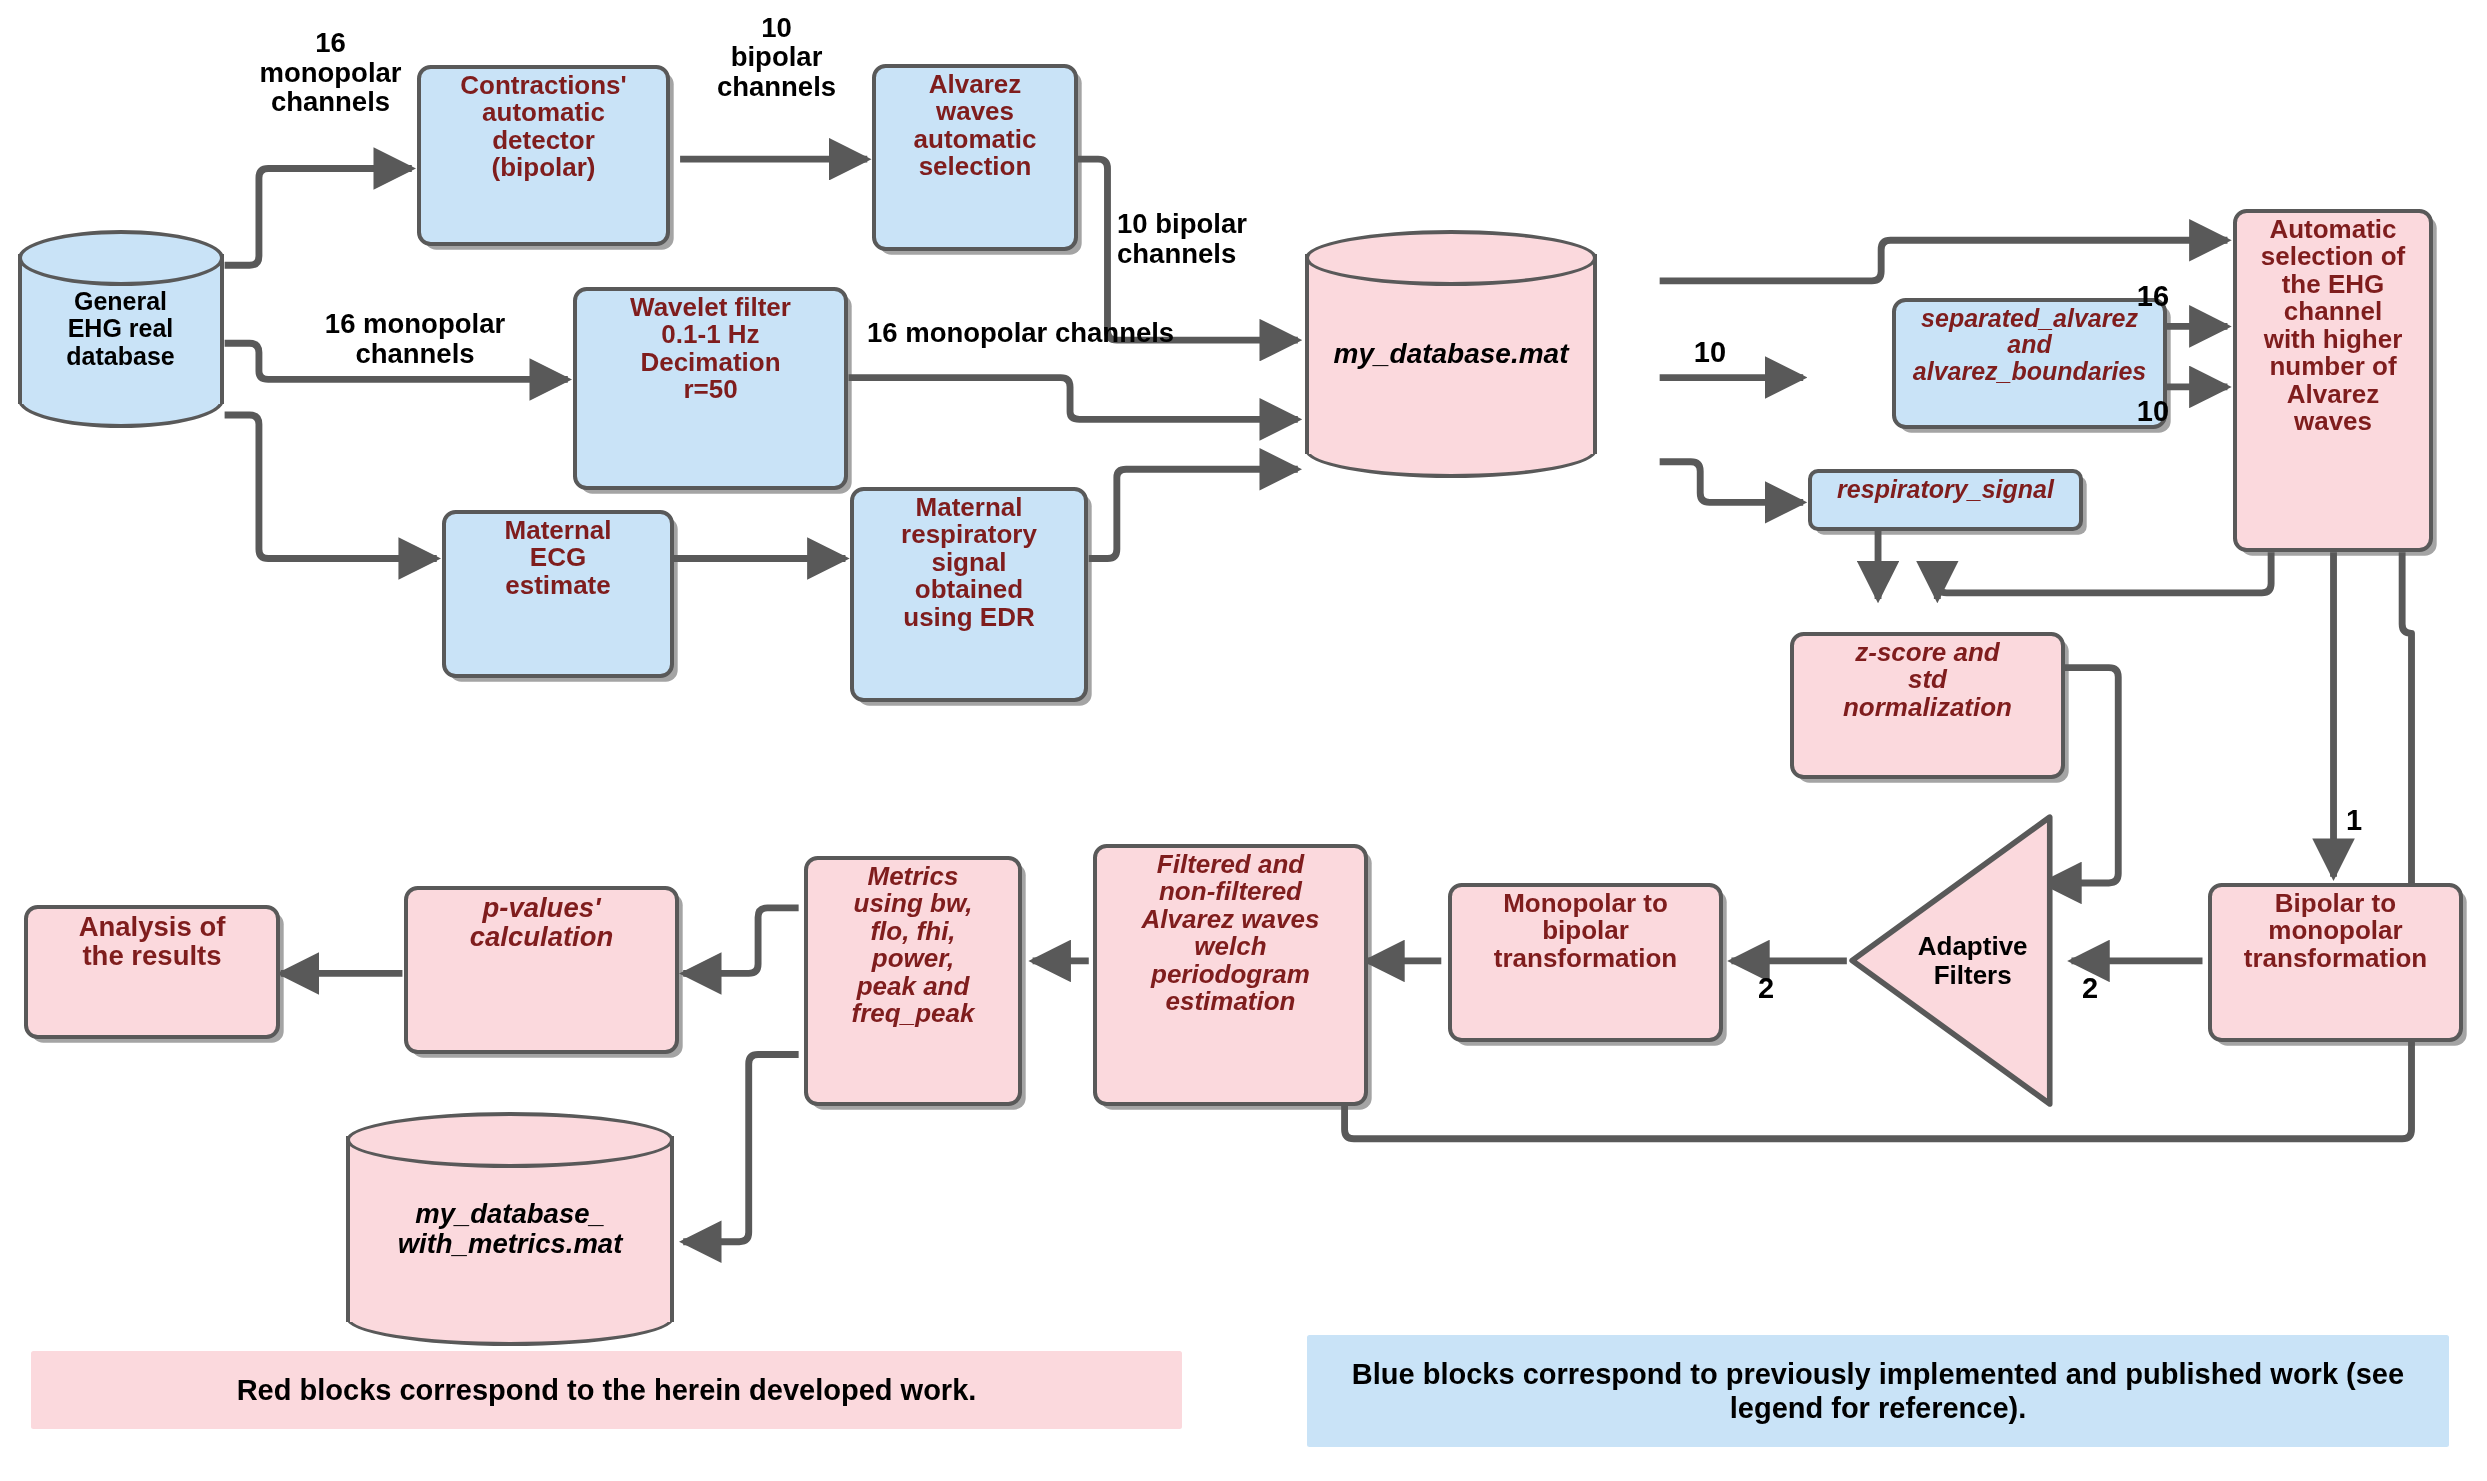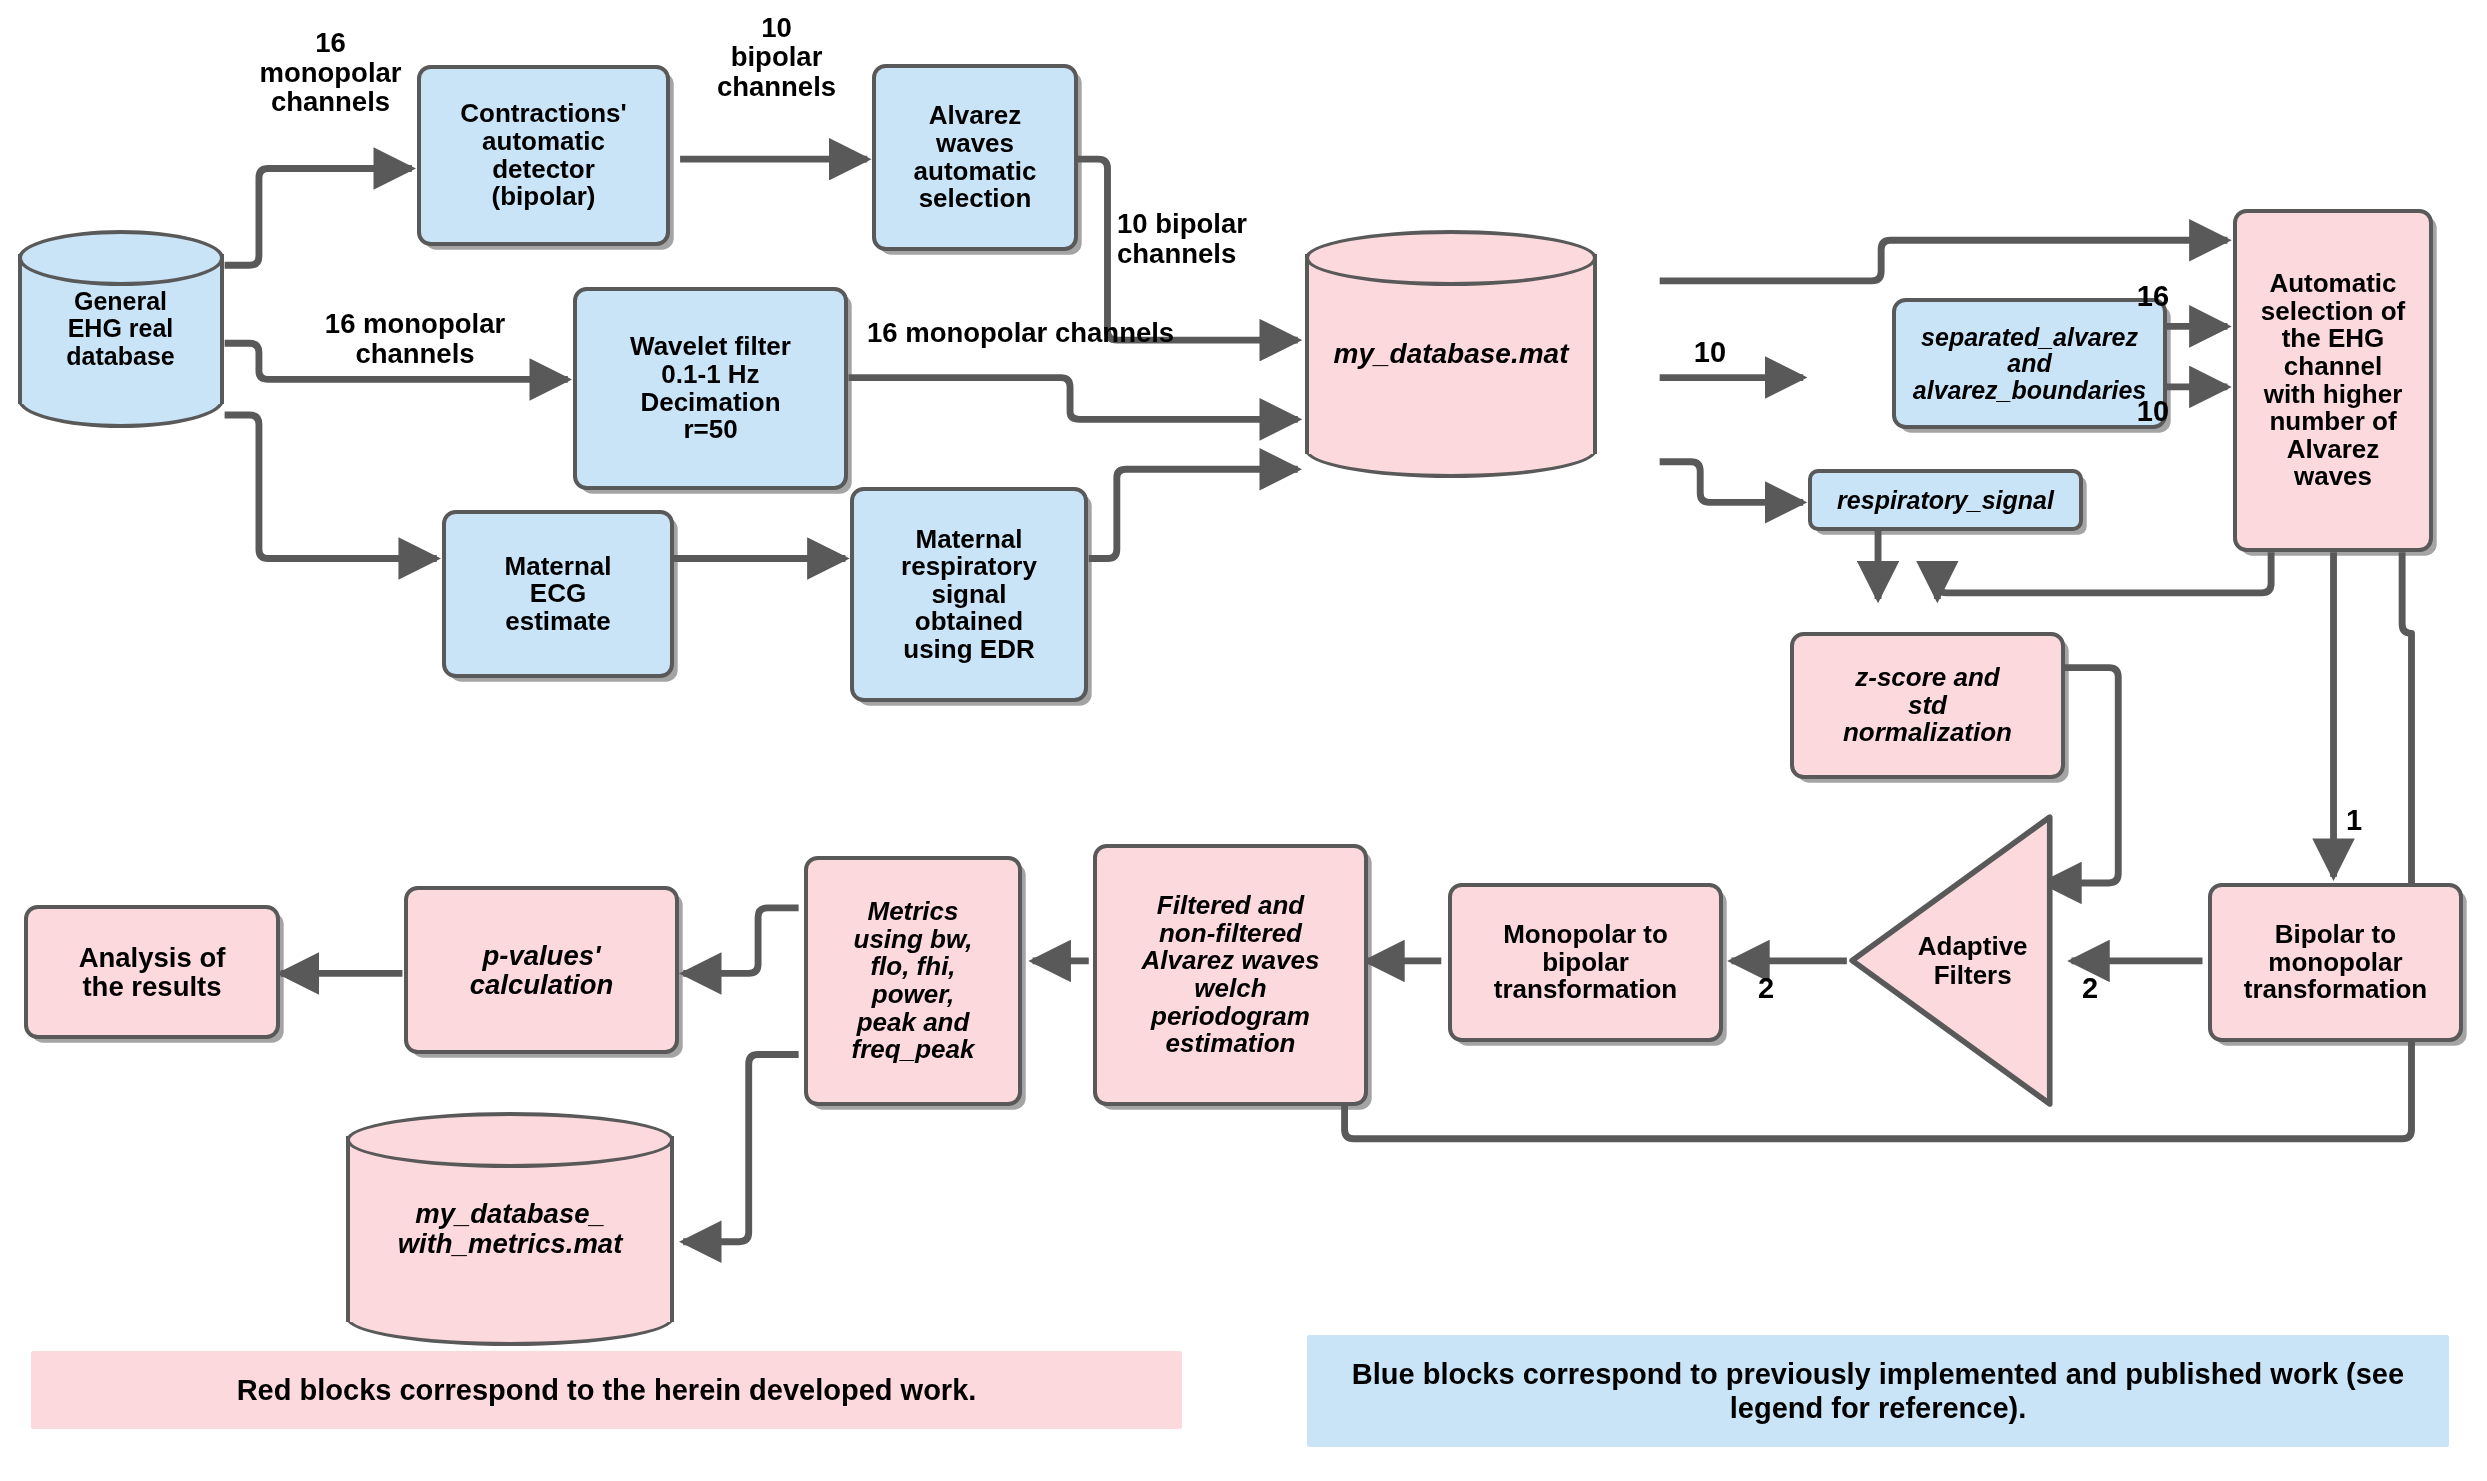--- a/index.html
+++ b/index.html
@@ -4,25 +4,25 @@
 <title>EHG Processing Flowchart</title>
 <style>
   html,body{margin:0;padding:0;background:#ffffff;}
   body{font-family:"Liberation Sans", sans-serif;}
   #stage{position:relative;width:2487px;height:1482px;background:#fff;overflow:hidden;}
   svg#wires{position:absolute;left:0;top:0;width:2487px;height:1482px;pointer-events:none;}
 
   .node{
     position:absolute;
     box-sizing:border-box;
-    display:flex;align-items:center;justify-content:center;
+    display:flex;align-items:flex-start;justify-content:center;
     text-align:center;
     border:4.4px solid #595959;
     border-radius:13.7px;
-    color:#000000;
+    color:#7f1d1d;
     font-weight:bold;
     line-height:1.06;
     box-shadow:5.6px 5.6px 0 -1.9px rgba(90,90,90,0.55);
     z-index:5;
   }
   .blue{background:#c9e3f7;}
   .pink{background:#fbd9dd;}
   .node span{display:block;padding:2.5px 5px;}
   .ital{font-style:italic;}
 

